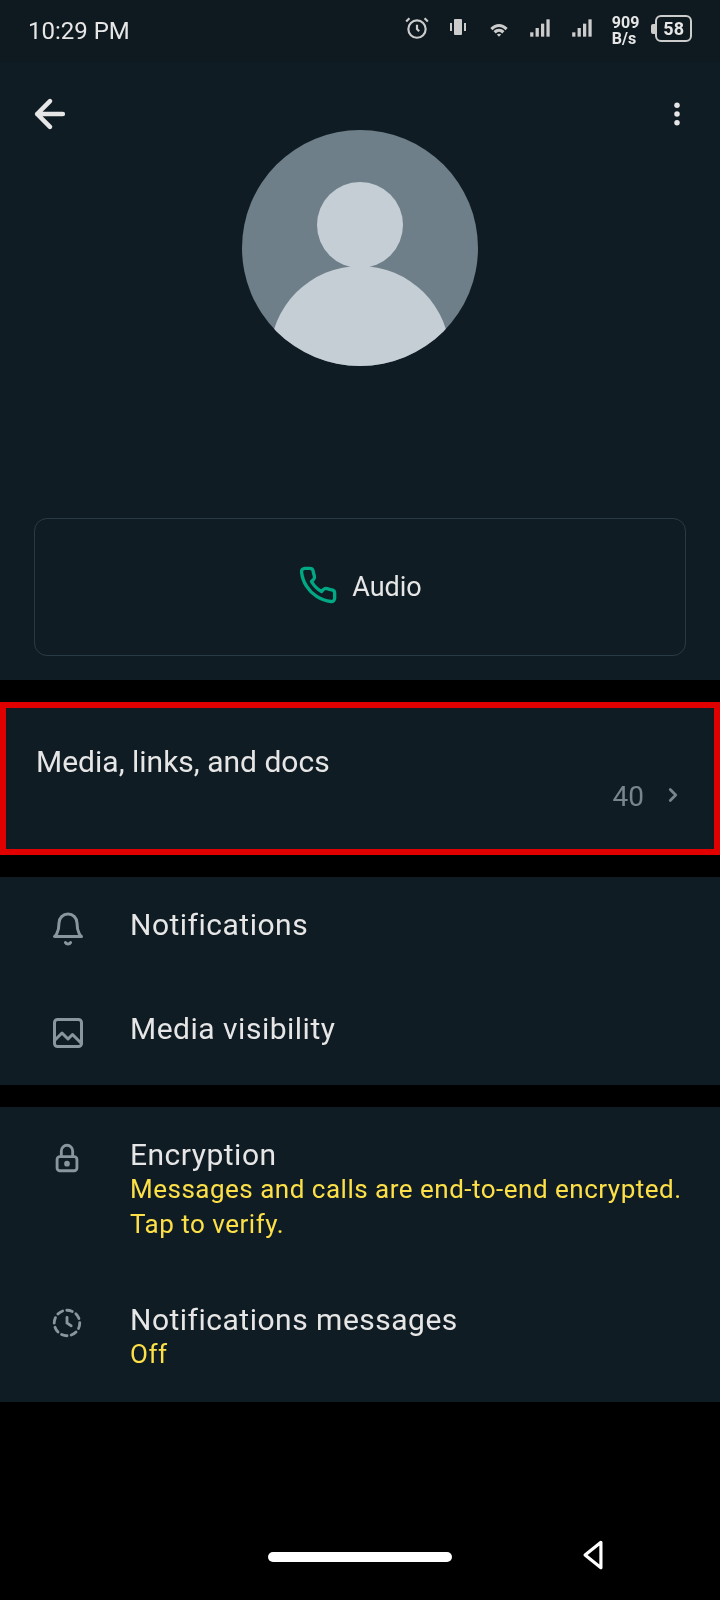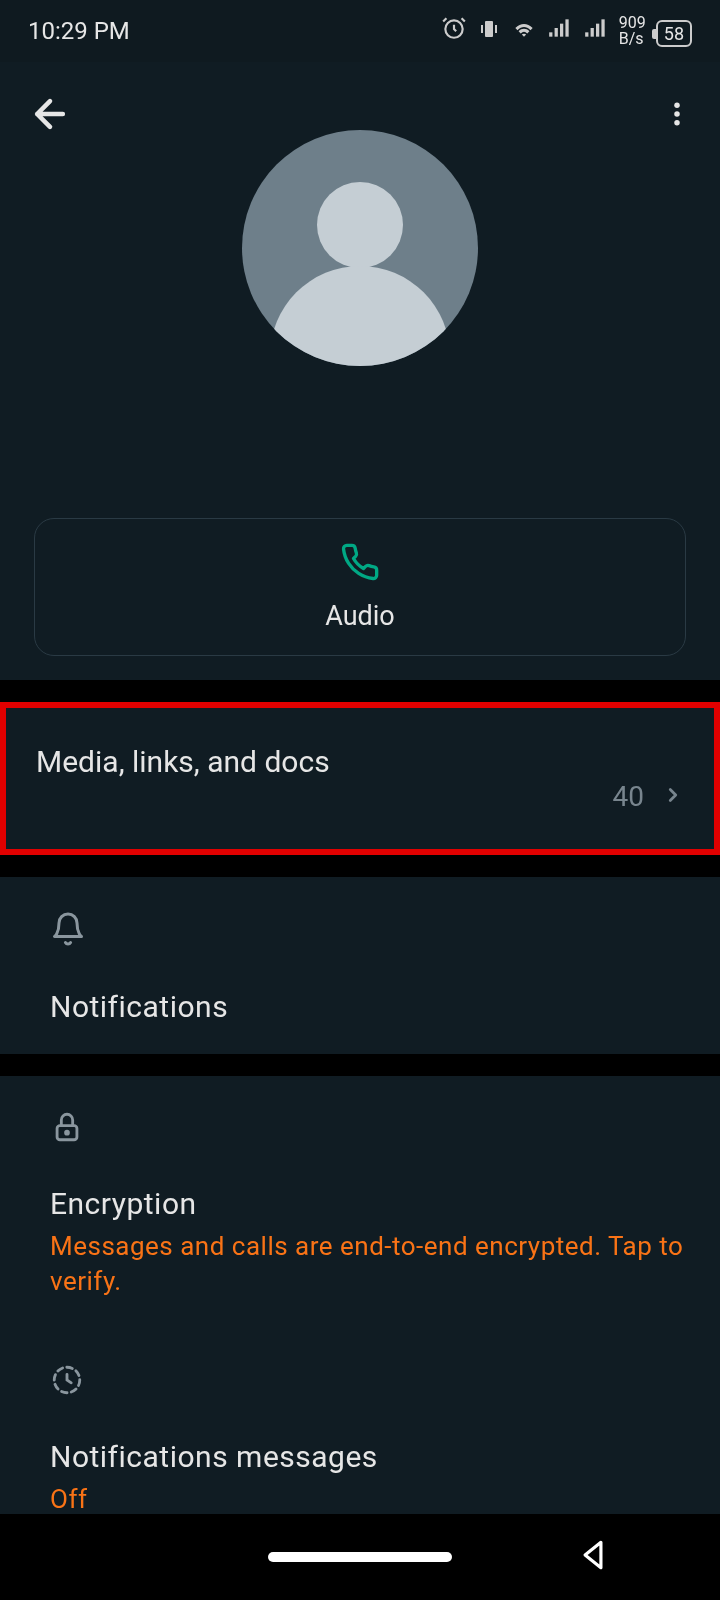--- a/index.html
+++ b/index.html
@@ -13,21 +13,21 @@
   }
   .status-bar {
     height: 62px;
     background: #0f1a20;
     display: flex;
     align-items: center;
     justify-content: space-between;
     padding: 12px 28px;
     font-size: 24px;
   }
-  .status-right { display: flex; align-items: flex-end; gap: 10px; }
+  .status-right { display: flex; align-items: flex-start; gap: 16px; font-weight: bold; }
   .data-rate { font-size: 16px; line-height: 1; text-align: left; }
   .battery-box {
     border: 2px solid #ccc; border-radius: 6px;
     padding: 1px 6px; font-size: 18px; position: relative;
   }
   .battery-box::before {
     content: ""; position: absolute; left: -6px; top: 50%;
     transform: translateY(-50%); width: 4px; height: 10px;
     background: #ccc; border-radius: 2px 0 0 2px;
   }
@@ -41,46 +41,46 @@
     width: 236px; height: 236px; border-radius: 50%;
     background: #6e7f8a; margin-top: -10px;
     display: flex; align-items: center; justify-content: center;
     overflow: hidden; position: relative;
   }
   .avatar-head { width: 86px; height: 86px; border-radius: 50%; background: #c5ced4; position: absolute; top: 52px; }
   .avatar-body { width: 180px; height: 110px; border-radius: 90px 90px 0 0; background: #c5ced4; position: absolute; bottom: -10px; }
   .name-placeholder { height: 120px; }
   .action-row { display: flex; gap: 22px; padding: 0 34px 24px; }
   .action-btn {
-    flex: 1; height: 138px; border: 1px solid #2a3a44; border-radius: 20px;
-    display: flex; flex-direction: column; align-items: center; justify-content: center;
+    flex: 1; height: 138px; border: 1px solid #2a3a44; border-radius: 13px;
+    display: flex; align-items: center; justify-content: center;
     gap: 14px; cursor: pointer;
   }
   .action-btn .icon { color: #00a884; }
   .action-btn .label { font-size: 27px; color: #e6e6e6; }
   .section-gap { height: 22px; background: #000; }
   .highlighted {
     border: 6px solid #e10000;
     background: #101c23;
   }
   .media-row {
     display: flex; align-items: flex-start; justify-content: space-between;
     padding: 36px 30px;
   }
   .media-row .title { font-size: 30px; color: #e6e6e6; }
   .media-row .right { display: flex; align-items: center; gap: 18px; color: #78858e; font-size: 28px; margin-top: 36px; }
   .setting-list { background: #101c23; }
   .setting-item {
     display: flex; align-items: flex-start; gap: 38px;
-    padding: 30px 30px 30px 50px; cursor: pointer; flex-direction: column;
+    padding: 30px 30px 30px 50px; cursor: pointer;
   }
   .setting-item .icon { width: 42px; color: #8a969e; flex-shrink: 0; margin-top: 4px; }
   .setting-item .text { flex: 1; }
   .setting-item .title { font-size: 30px; color: #e6e6e6; letter-spacing: 0.5px; }
-  .setting-item .subtitle { font-size: 26px; color: #f97316; margin-top: 8px; line-height: 1.35; letter-spacing: 0.5px; }
+  .setting-item .subtitle { font-size: 26px; color: #fde047; margin-top: 0; line-height: 1.35; letter-spacing: 0.5px; }
   .toggle {
     width: 96px; height: 48px; border: 3px solid #5a6268;
     border-radius: 30px; position: relative; flex-shrink: 0;
     margin-top: 6px;
   }
   .toggle-knob {
     width: 34px; height: 34px; border-radius: 50%; background: #5a6268;
     position: absolute; left: 5px; top: 4px;
   }
   .navbar {
@@ -197,20 +197,31 @@
     <span class="icon">
       <svg width="36" height="36" viewBox="0 0 24 24" fill="none" stroke="#8a969e" stroke-width="2" stroke-linecap="round" stroke-linejoin="round">
           <path d="M18 8a6 6 0 10-12 0c0 7-3 9-3 9h18s-3-2-3-9M13.73 21a2 2 0 01-3.46 0"></path>
         </svg>
     </span>
     <div class="text">
       <div class="title">Notifications</div>
     </div>
   </div>
 
+  <div class="setting-item">
+    <span class="icon">
+      <svg width="36" height="36" viewBox="0 0 24 24" fill="none" stroke="#8a969e" stroke-width="2" stroke-linecap="round" stroke-linejoin="round">
+          <rect x="3" y="3" width="18" height="18" rx="2"></rect>
+          <path d="M3 17l5-5 4 4 3-3 6 6"></path>
+        </svg>
+    </span>
+    <div class="text">
+      <div class="title">Media visibility</div>
+    </div>
+  </div>
 </div>
 
 <div class="section-gap"></div>
 
 <div class="setting-list">
   <div class="setting-item">
     <span class="icon">
       <svg width="34" height="34" viewBox="0 0 24 24" fill="none" stroke="#8a969e" stroke-width="2" stroke-linecap="round" stroke-linejoin="round">
           <rect x="5" y="11" width="14" height="10" rx="2"></rect>
           <path d="M8 11V7a4 4 0 118 0v4"></path>

